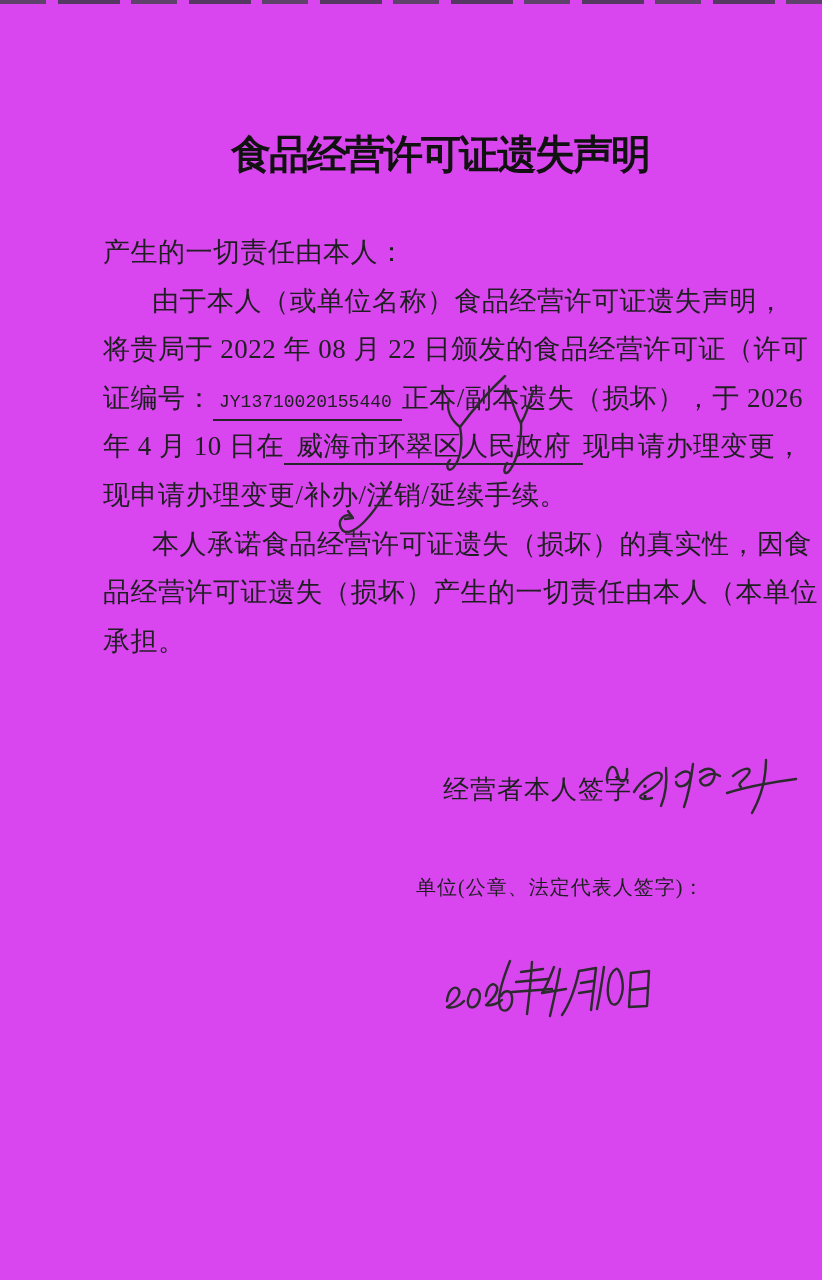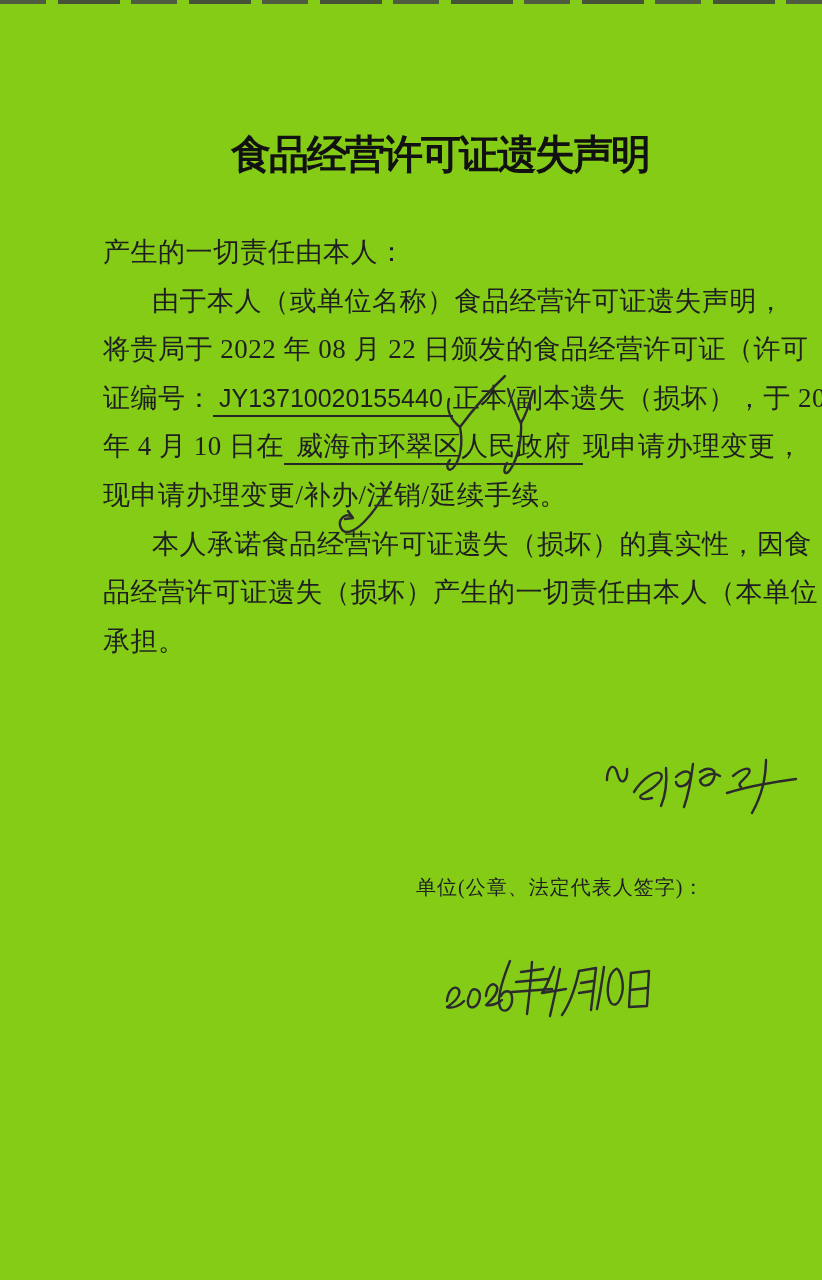--- a/index.html
+++ b/index.html
@@ -1,20 +1,20 @@
 <!DOCTYPE html>
 <html><head>
 <meta charset="utf-8">
 <style>
   html,body{margin:0;padding:0;background:#e8e8e8;}
   .page{
     position:relative;
     width:822px;height:1280px;
     margin:0 auto;
-    background:#84cc16;
+    background:#d946ef;
     overflow:hidden;
     font-family:"Liberation Serif","DejaVu Serif",serif;
     color:#1f1f22;
   }
   .scan-top{
     position:absolute;top:0;left:0;right:0;height:4px;
     background:repeating-linear-gradient(90deg,
       #41414b 0px,#41414b 46px,
       rgba(65,65,75,0) 46px,rgba(65,65,75,0) 58px,
       #35353f 58px,#35353f 120px,
@@ -36,22 +36,22 @@
     height:48.6px;line-height:48.6px;
     font-size:27px;white-space:nowrap;
     letter-spacing:0.5px;
   }
   .indent{padding-left:49px;}
   .fill-underline{
     border-bottom:2px solid #26262a;
     display:inline-block;line-height:34px;
   }
   .license-num{
-    font-family:Liberation Sans, sans-serif;
-    font-size:25px;letter-spacing:0;
+    font-family:Liberation Mono, monospace;
+    font-size:18px;letter-spacing:0;
     padding:0 10px 0 6px;
   }
   .gov-site{
     padding:0 12px;
     text-align:right;
   }
   .sig-label{
     position:absolute;left:443px;top:772px;
     font-size:26px;letter-spacing:1px;white-space:nowrap;
   }
@@ -82,20 +82,21 @@
     <div class="line indent">由于本人（或单位名称）食品经营许可证遗失声明，</div>
     <div class="line">将贵局于 2022 年 08 月 22 日颁发的食品经营许可证（许可</div>
     <div class="line"><span>证编号：</span><span class="fill-underline license-num">JY13710020155440</span><span>正本/副本遗失（损坏），于 2026</span></div>
     <div class="line"><span>年 4 月 10 日在</span><span class="fill-underline gov-site">威海市环翠区人民政府</span><span>现申请办理变更，</span></div>
     <div class="line">现申请办理变更/补办/注销/延续手续。</div>
     <div class="line indent">本人承诺食品经营许可证遗失（损坏）的真实性，因食</div>
     <div class="line">品经营许可证遗失（损坏）产生的一切责任由本人（本单位）</div>
     <div class="line">承担。</div>
   </div>
 
+  <div class="sig-label">经营者本人签字：</div>
 
   <div class="unit-label">单位(公章、法定代表人签字)：</div>
 
   <svg class="ink-overlay" viewBox="0 0 822 1280" xmlns="http://www.w3.org/2000/svg">
 
     <g>
       <path d="M449,399 C446,410 451,420 460,427 C472,411 489,391 505,376"></path>
       <path d="M460,427 C463,443 461,459 453,468 C448,473 445,466 450,460"></path>
     </g>
 

